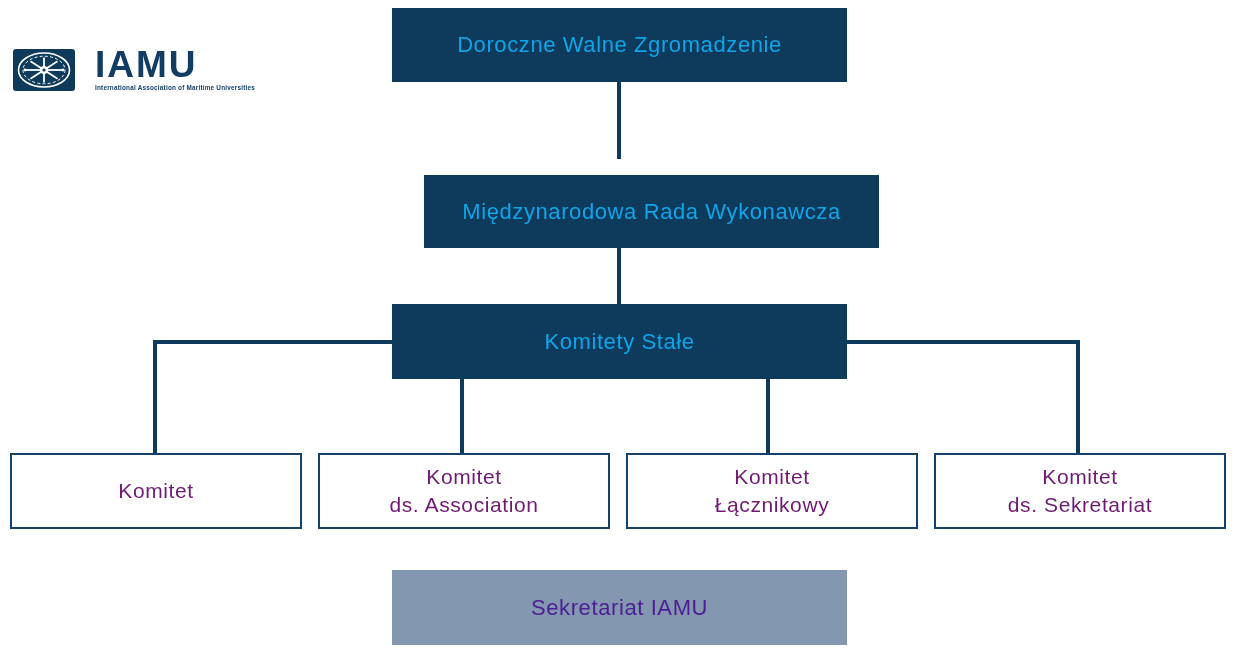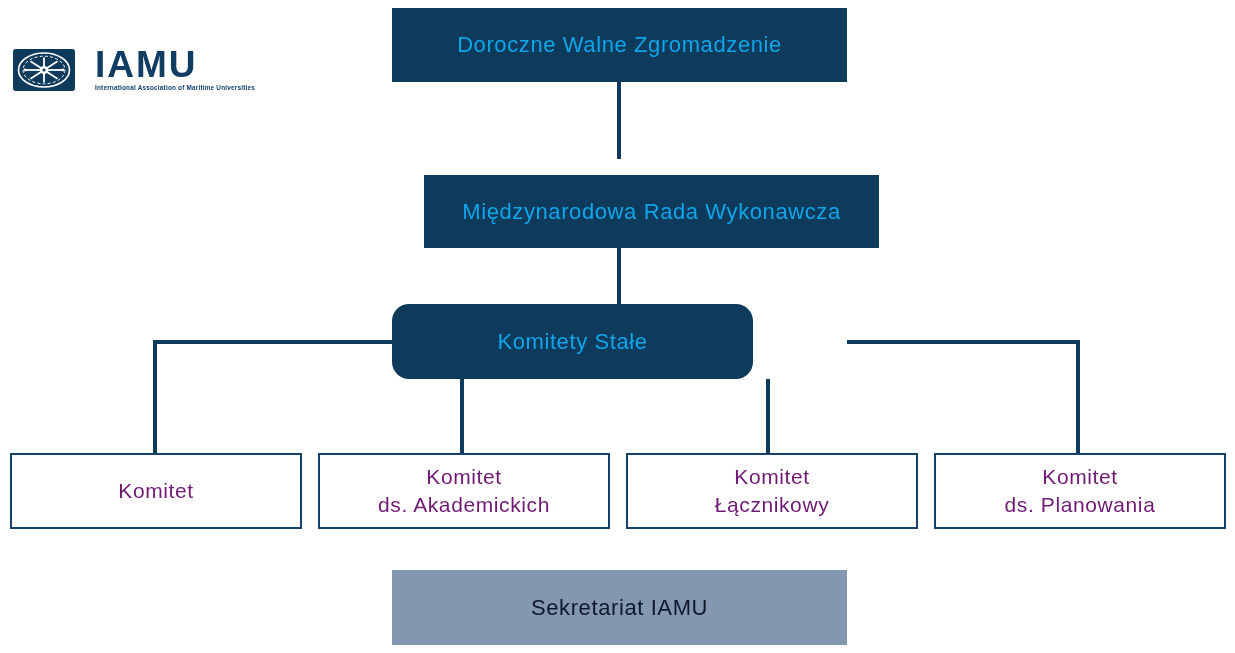--- a/index.html
+++ b/index.html
@@ -50,34 +50,34 @@
     text-align: center;
     letter-spacing: 0.6px;
   }
   .filled-navy {
     background: #0e3a5c;
     color: #0ea5e9;
     font-size: 22px;
   }
   .filled-slate {
     background: #8497b0;
-    color: #0f172a;
+    color: #4c1d95;
     font-size: 22px;
   }
   .outline {
     background: #ffffff;
     border: 2px solid #15426b;
     color: #701a75;
     font-size: 21px;
     line-height: 28px;
   }
 
   #node-dwz { left: 392px; top: 8px;   width: 455px; height: 74px; }
   #node-mrw { left: 392px; top: 175px; width: 455px; height: 73px; margin-left: 32px; }
-  #node-ks  { left: 392px; top: 304px; width: 361px; height: 75px; border-radius: 17px; }
+  #node-ks  { left: 392px; top: 304px; width: 455px; height: 75px; }
   #node-sek { left: 392px; top: 570px; width: 455px; height: 75px; }
 
   .committee { top: 453px; width: 292px; height: 76px; }
   #node-kpp { left: 10px;  }
   #node-kak { left: 318px; }
   #node-kla { left: 626px; }
   #node-kfi { left: 934px; }
 
   
   .edge { position: absolute; background: #0e3a5c; }
@@ -141,30 +141,30 @@
   <div class="node filled-navy" id="node-ks">
     <span>Komitety Stałe</span>
   </div>
 
   <div class="node outline committee" id="node-kpp">
     <span>Komitet</span>
   </div>
 
   <div class="node outline committee" id="node-kak">
     <span>Komitet</span>
-    <span>ds. Akademickich</span>
+    <span>ds. Association</span>
   </div>
 
   <div class="node outline committee" id="node-kla">
     <span>Komitet</span>
     <span>Łącznikowy</span>
   </div>
 
   <div class="node outline committee" id="node-kfi">
     <span>Komitet</span>
-    <span>ds. Planowania</span>
+    <span>ds. Sekretariat</span>
   </div>
 
   <div class="node filled-slate" id="node-sek">
     <span>Sekretariat IAMU</span>
   </div>
 
 </div>
 
 </body></html>

